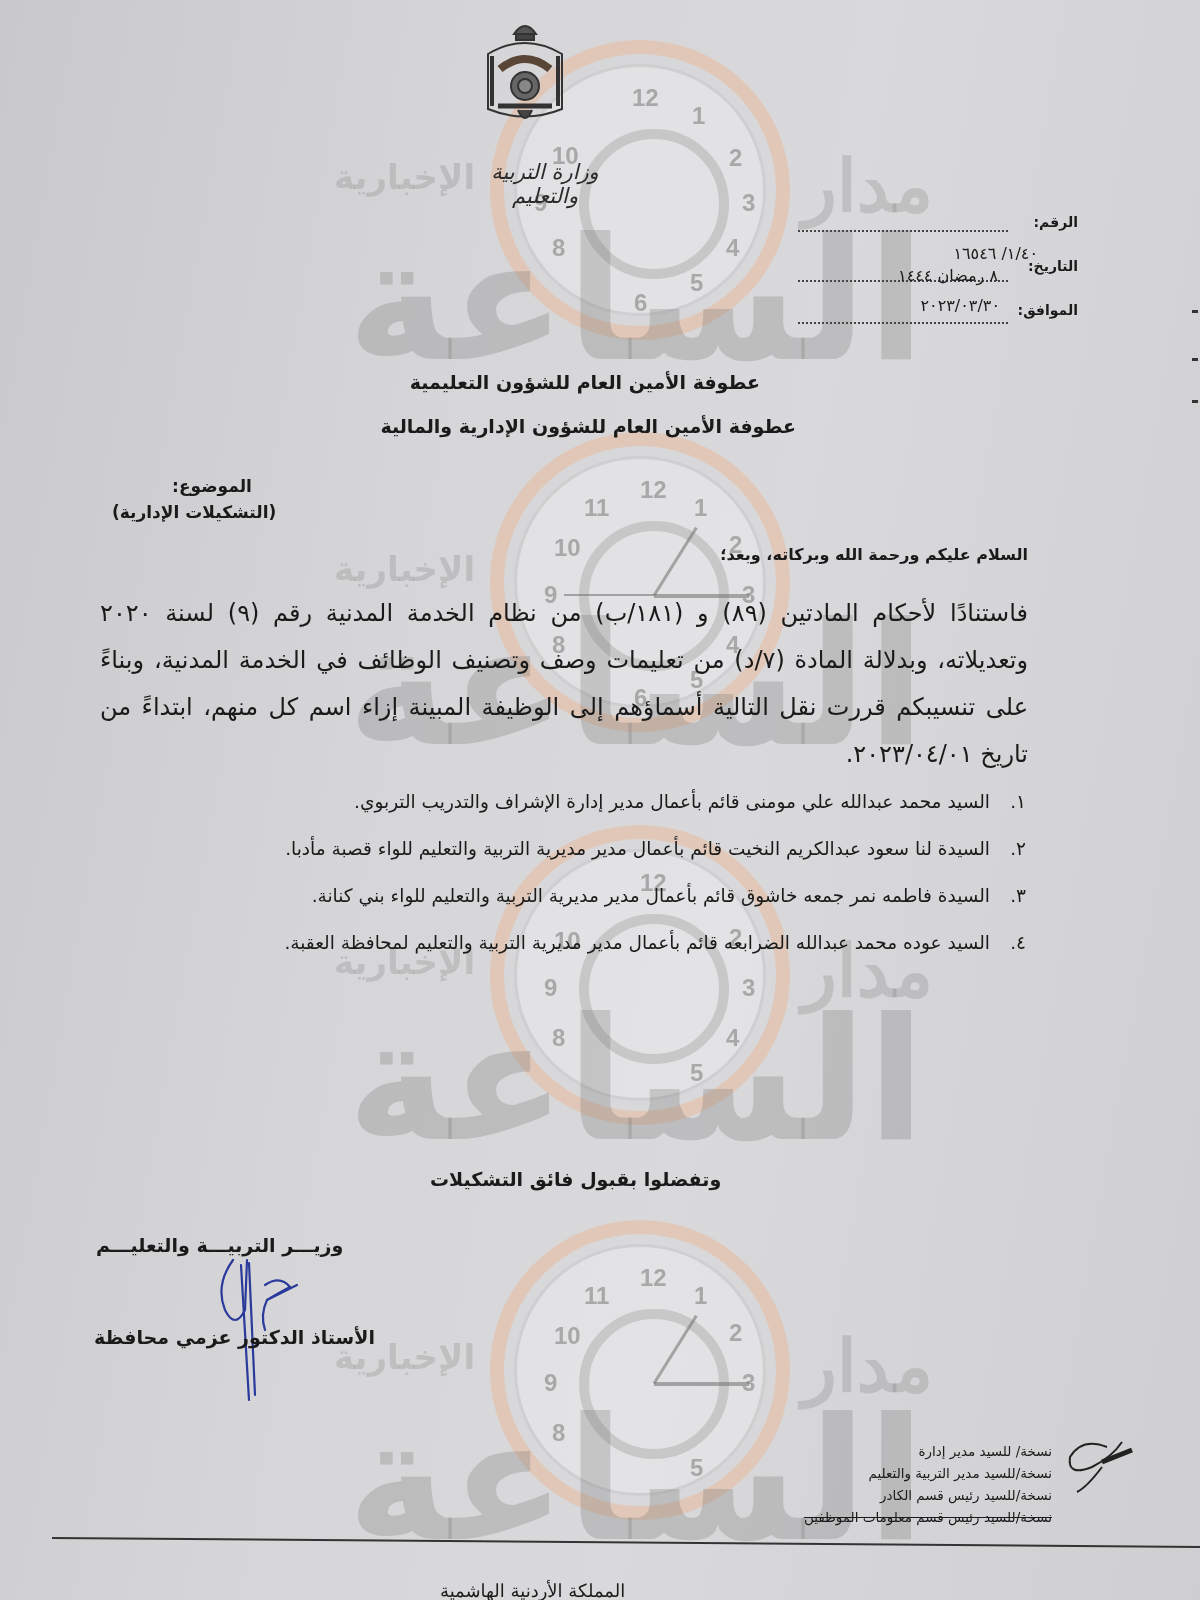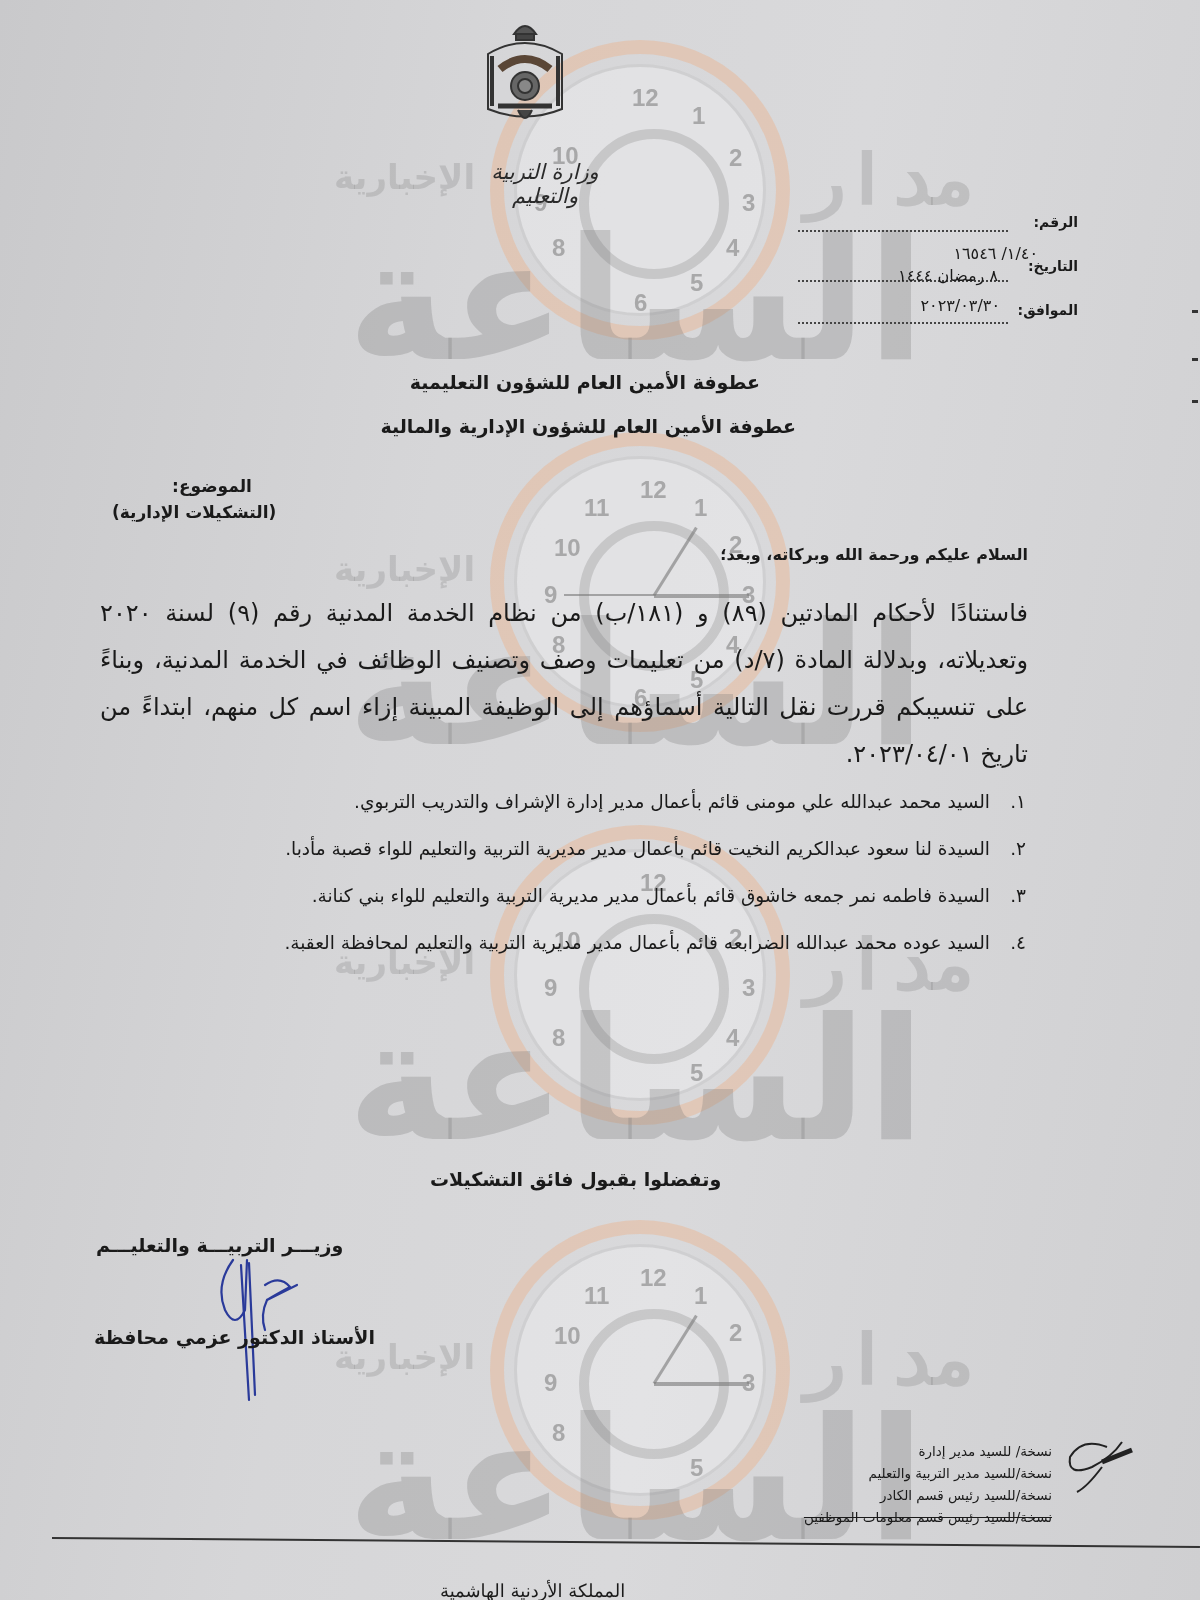--- a/index.html
+++ b/index.html
@@ -29,21 +29,21 @@
   }
   .clock .hand { position:absolute; background:rgba(120,120,120,0.6); transform-origin:left center; }
   .clock .ring {
     position:absolute; border-radius:50%; border:10px solid rgba(130,130,130,0.28);
   }
   .brand-big {
     position:absolute; font-family:"DejaVu Sans", sans-serif; font-weight:bold;
     color:rgba(120,120,120,0.28); font-size:170px; line-height:1; direction:rtl; white-space:nowrap;
   }
   .brand-mid {
-    position:absolute; font-family:Liberation Mono, monospace; font-weight:bold;
+    position:absolute; font-family:Liberation Sans, sans-serif; font-weight:bold;
     color:rgba(120,120,120,0.25); font-size:72px; line-height:1; direction:rtl; white-space:nowrap;
   }
   .brand-small {
     position:absolute; font-family:"DejaVu Sans", sans-serif; font-weight:bold;
     color:rgba(120,120,120,0.25); font-size:34px; line-height:1; direction:rtl; white-space:nowrap;
   }
 
   
   .content { position:absolute; inset:0; z-index:2; }
 

